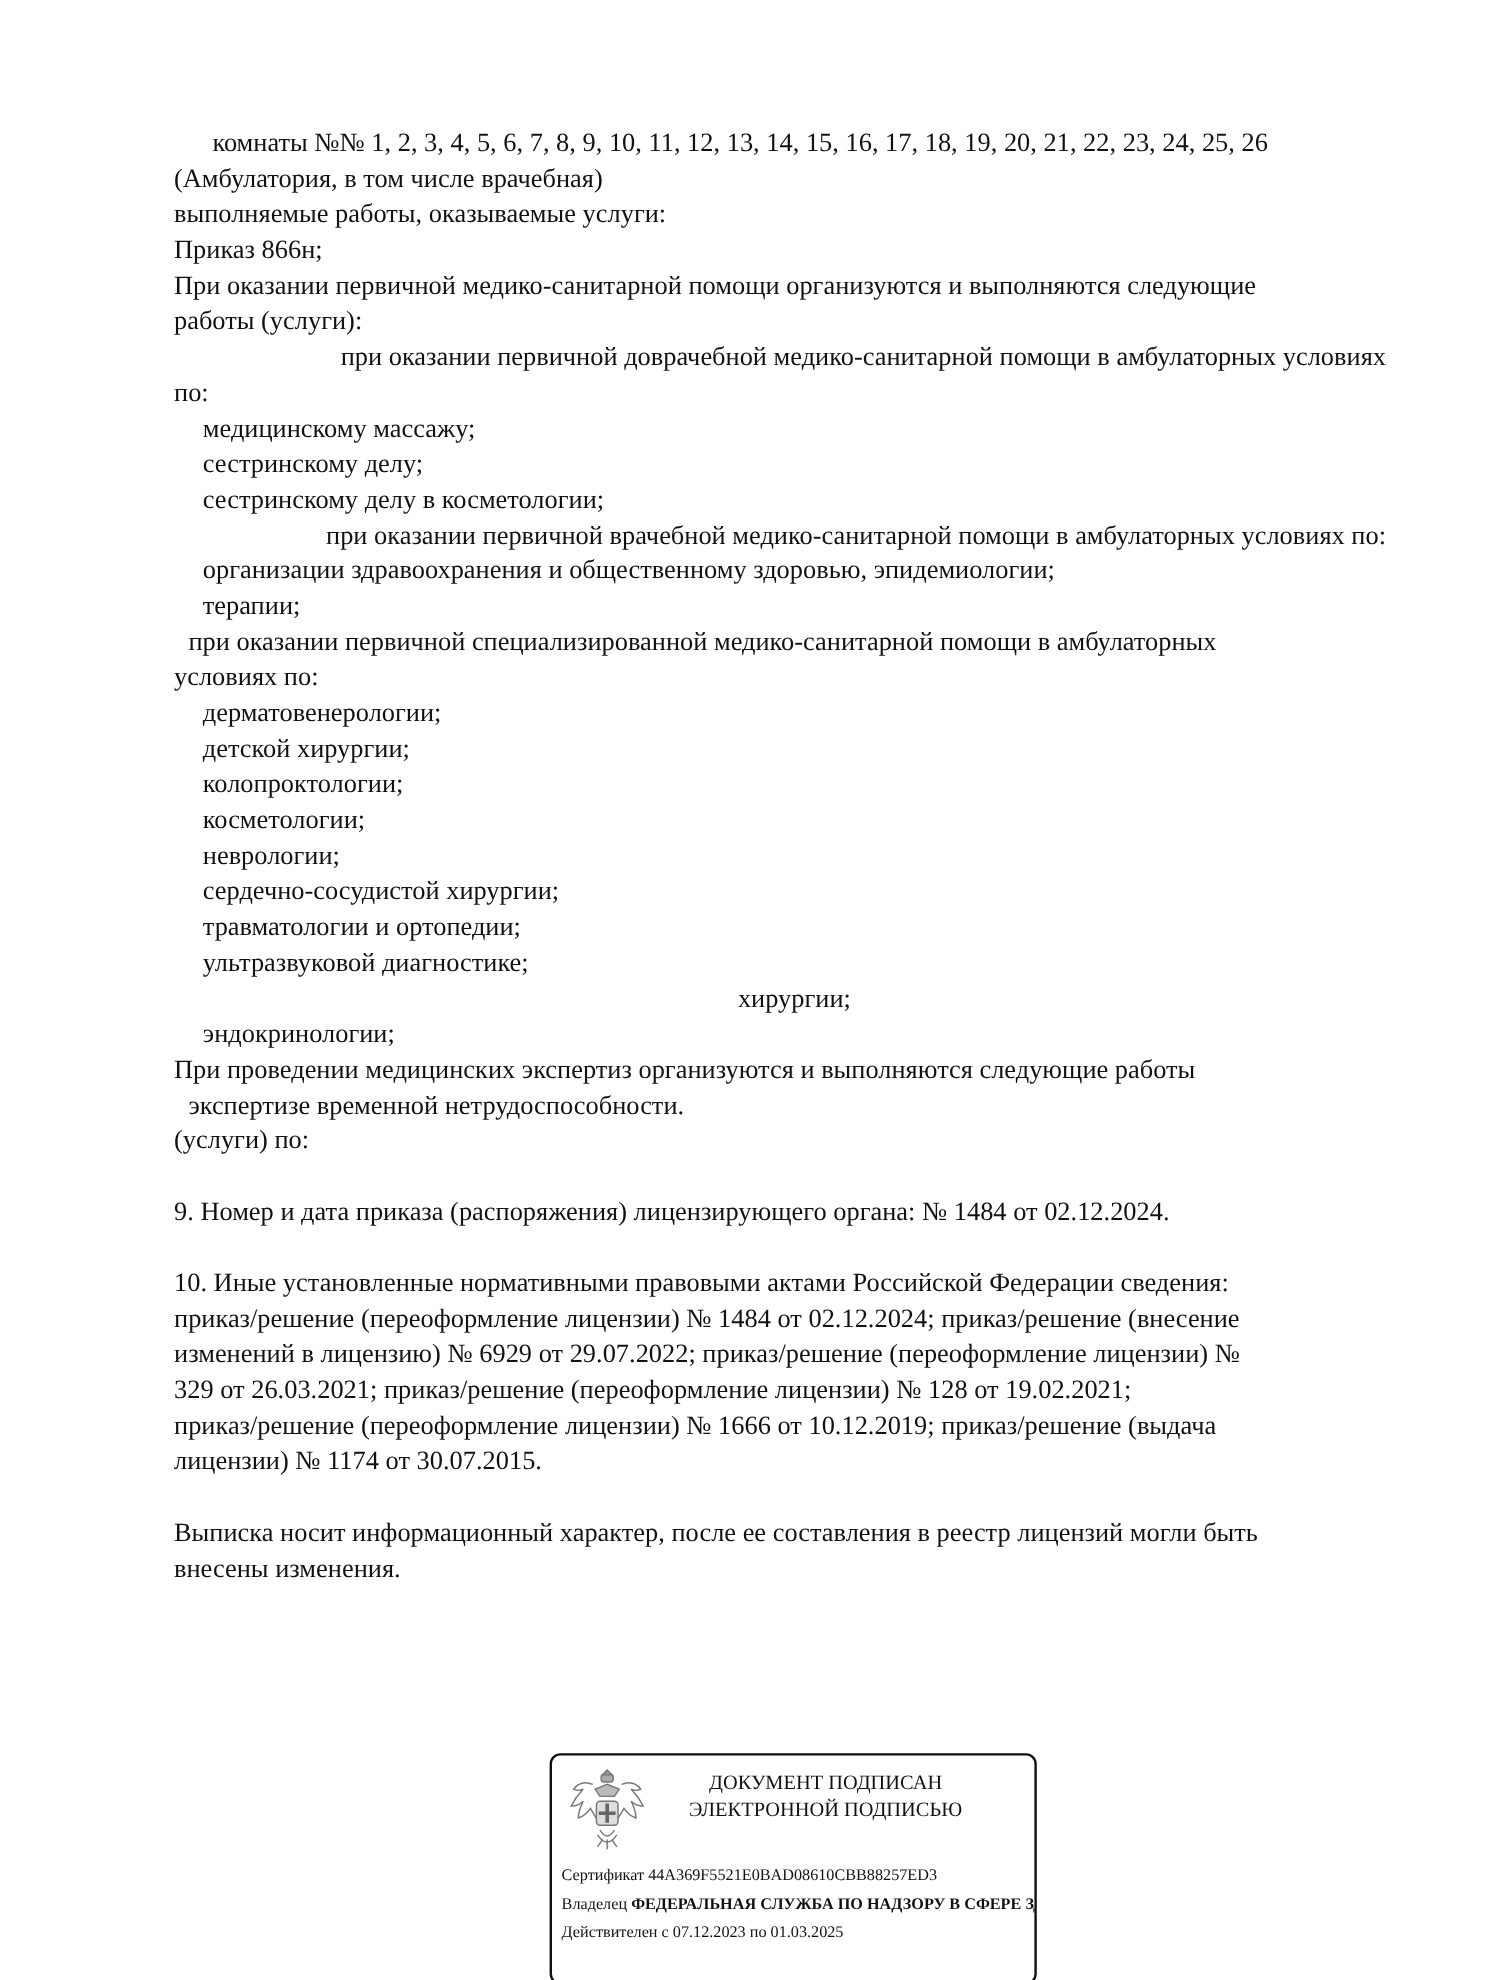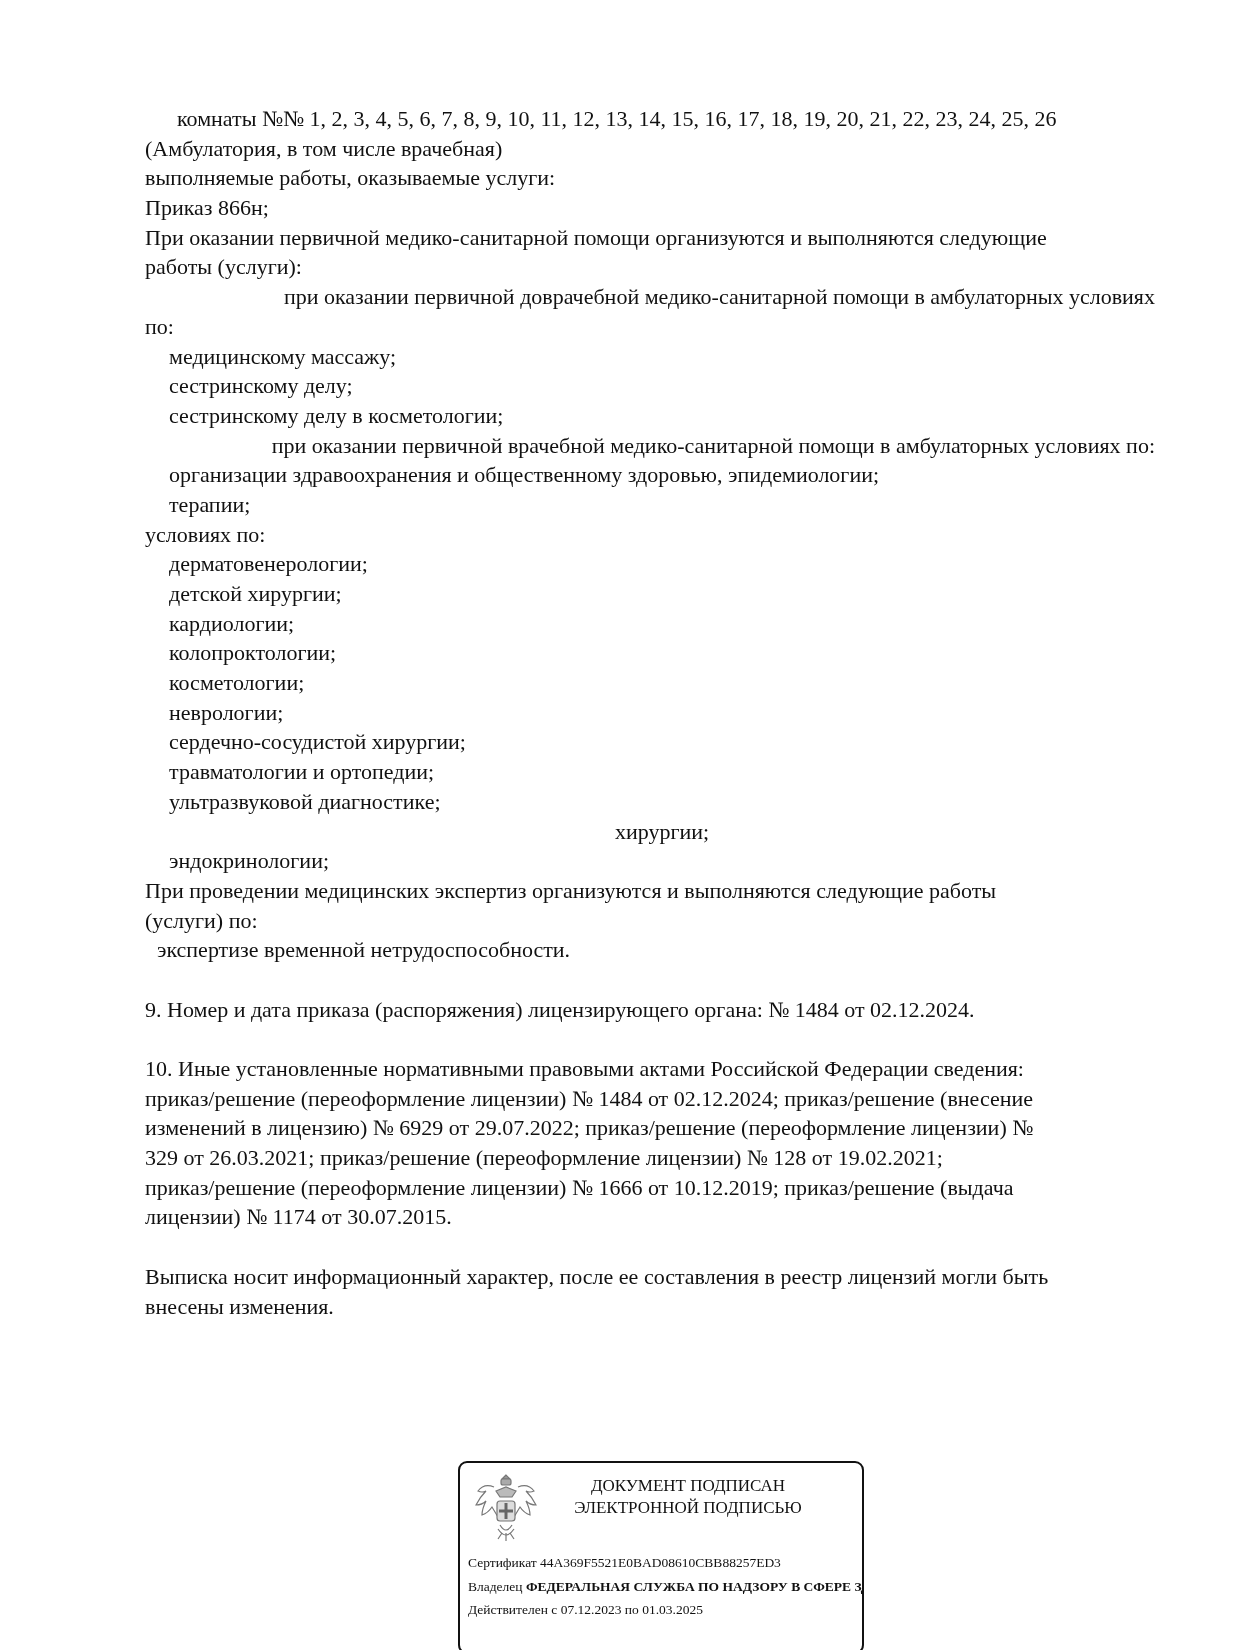--- a/index.html
+++ b/index.html
@@ -34,35 +34,35 @@
     <div class="line" style="padding-left: 0px;">При оказании первичной медико-санитарной помощи организуются и выполняются следующие</div>
     <div class="line" style="padding-left: 0px;">работы (услуги):</div>
     <div class="line" style="padding-left: 12px; text-align: right;">при оказании первичной доврачебной медико-санитарной помощи в амбулаторных условиях</div>
     <div class="line" style="padding-left: 0px;">по:</div>
     <div class="line" style="padding-left: 24px;">медицинскому массажу;</div>
     <div class="line" style="padding-left: 24px;">сестринскому делу;</div>
     <div class="line" style="padding-left: 24px;">сестринскому делу в косметологии;</div>
     <div class="line" style="padding-left: 12px; text-align: right;">при оказании первичной врачебной медико-санитарной помощи в амбулаторных условиях по:</div>
     <div class="line" style="padding-left: 24px;">организации здравоохранения и общественному здоровью, эпидемиологии;</div>
     <div class="line" style="padding-left: 24px;">терапии;</div>
+    <div class="line" style="padding-left: 12px;">при оказании первичной специализированной медико-санитарной помощи в амбулаторных</div>
     <div class="line" style="padding-left: 0px;">условиях по:</div>
     <div class="line" style="padding-left: 24px;">дерматовенерологии;</div>
     <div class="line" style="padding-left: 24px;">детской хирургии;</div>
-    <div class="line" style="padding-left: 24px;">кардиологии;</div>
     <div class="line" style="padding-left: 24px;">колопроктологии;</div>
     <div class="line" style="padding-left: 24px;">косметологии;</div>
     <div class="line" style="padding-left: 24px;">неврологии;</div>
     <div class="line" style="padding-left: 24px;">сердечно-сосудистой хирургии;</div>
     <div class="line" style="padding-left: 24px;">травматологии и ортопедии;</div>
     <div class="line" style="padding-left: 24px;">ультразвуковой диагностике;</div>
     <div class="line" style="padding-left: 24px; text-align: center;">хирургии;</div>
     <div class="line" style="padding-left: 24px;">эндокринологии;</div>
     <div class="line" style="padding-left: 0px;">При проведении медицинских экспертиз организуются и выполняются следующие работы</div>
+    <div class="line" style="padding-left: 12px;">экспертизе временной нетрудоспособности.</div>
     <div class="line" style="padding-left: 0px;">(услуги) по:</div>
-    <div class="line" style="padding-left: 12px;">экспертизе временной нетрудоспособности.</div>
     <div class="blank" style="padding-left: 0px;"></div>
     <div class="line" style="padding-left: 0px;">9. Номер и дата приказа (распоряжения) лицензирующего органа: № 1484 от 02.12.2024.</div>
     <div class="blank" style="padding-left: 0px;"></div>
     <div class="line" style="padding-left: 0px;">10. Иные установленные нормативными правовыми актами Российской Федерации сведения:</div>
     <div class="line" style="padding-left: 0px;">приказ/решение (переоформление лицензии) № 1484 от 02.12.2024; приказ/решение (внесение</div>
     <div class="line" style="padding-left: 0px;">изменений в лицензию) № 6929 от 29.07.2022; приказ/решение (переоформление лицензии) №</div>
     <div class="line" style="padding-left: 0px;">329 от 26.03.2021; приказ/решение (переоформление лицензии) № 128 от 19.02.2021;</div>
     <div class="line" style="padding-left: 0px;">приказ/решение (переоформление лицензии) № 1666 от 10.12.2019; приказ/решение (выдача</div>
     <div class="line" style="padding-left: 0px;">лицензии) № 1174 от 30.07.2015.</div>
     <div class="blank" style="padding-left: 0px;"></div>

